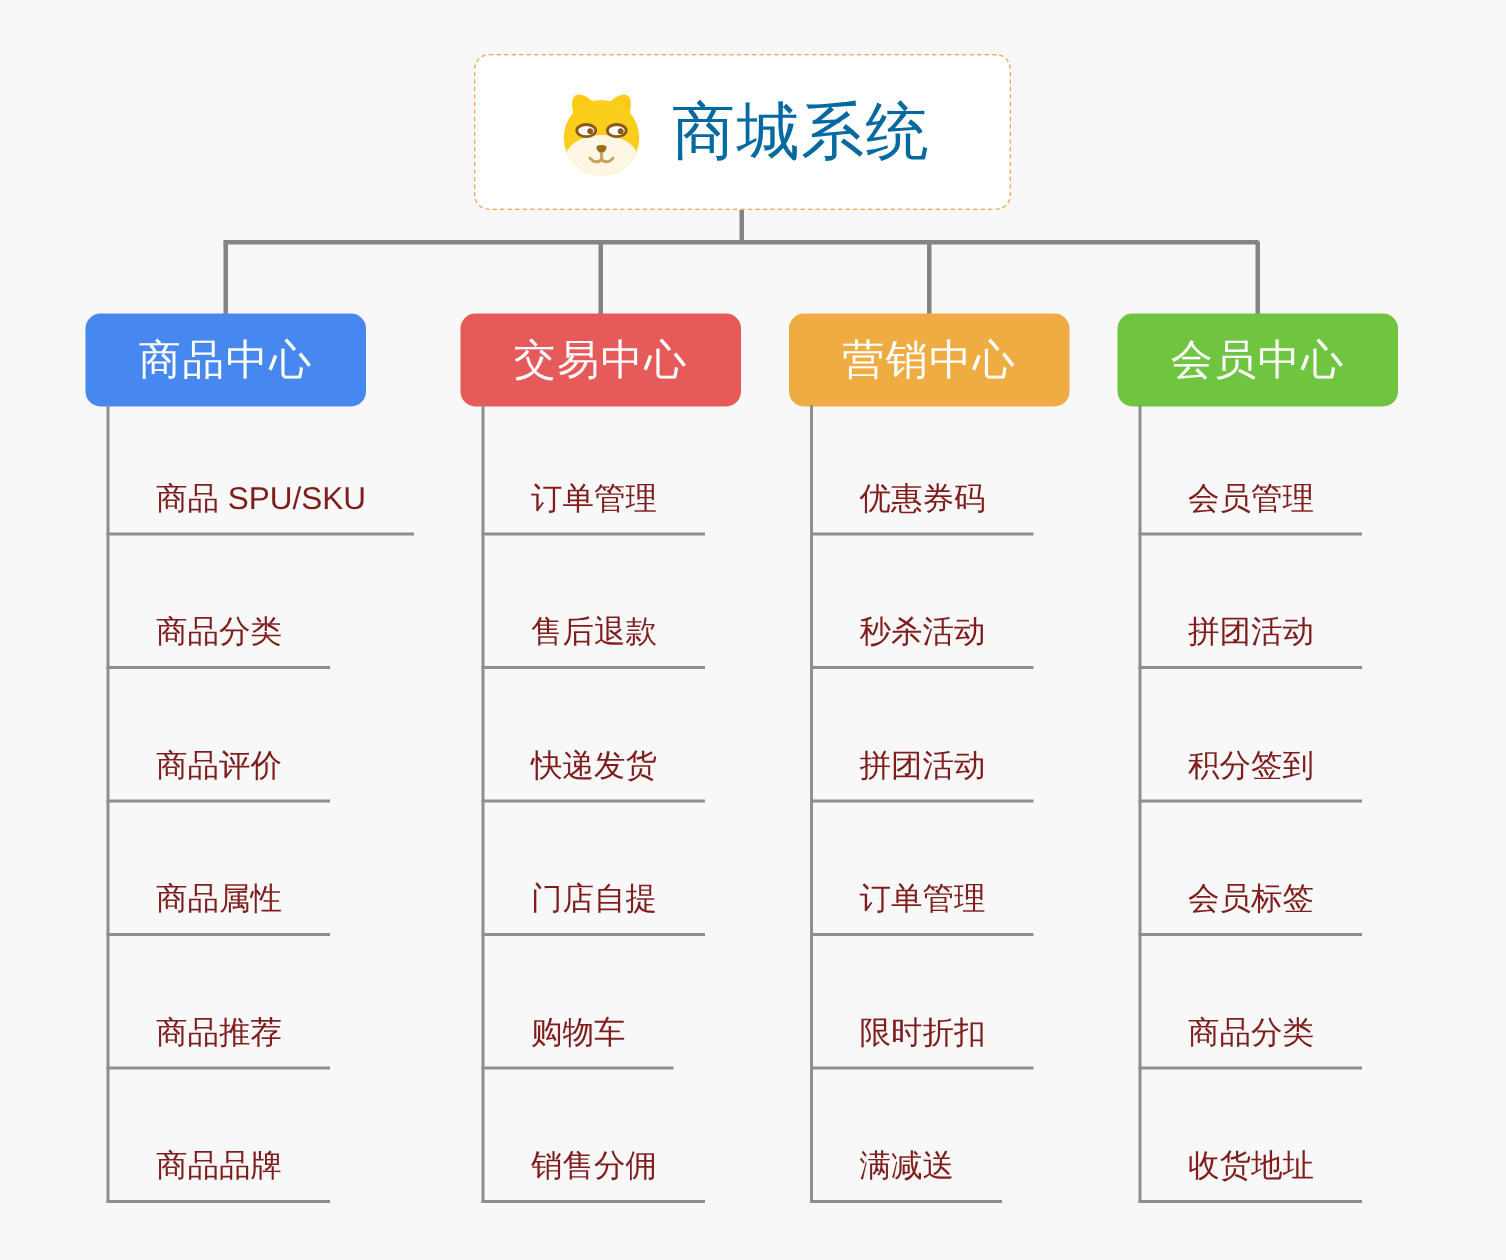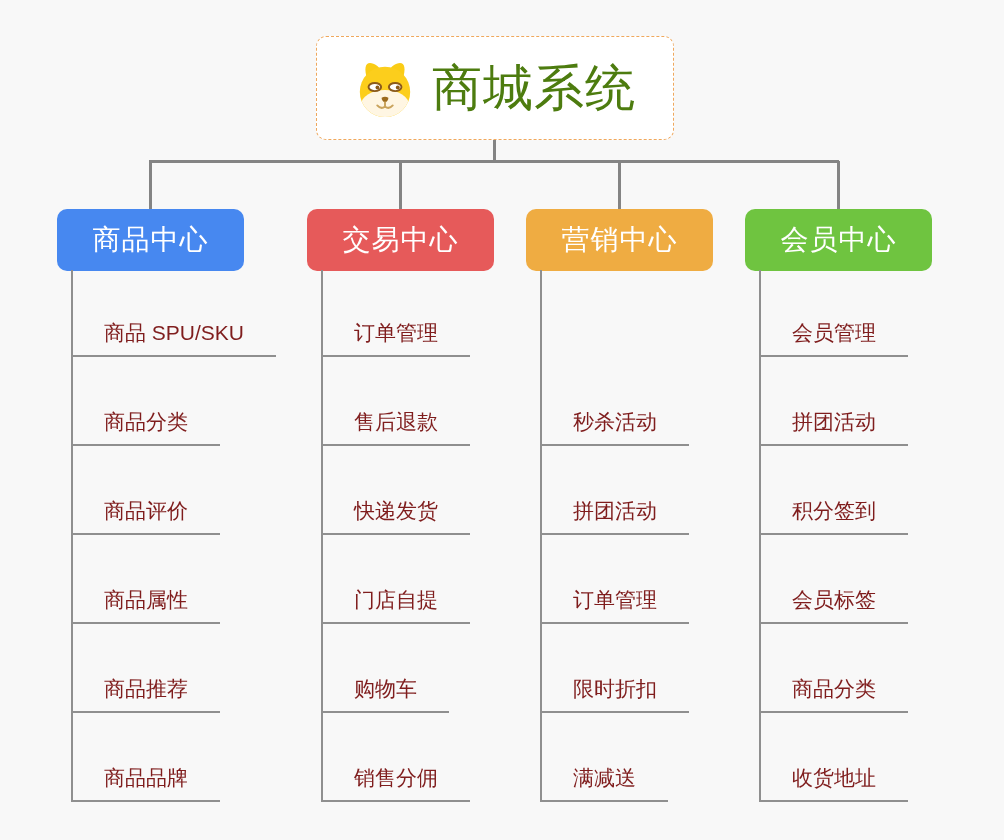--- a/index.html
+++ b/index.html
@@ -32,22 +32,22 @@
     width: 356px; height: 102px;
     background: #FFFFFF;
     border: 1px dashed #F0A85C;
     border-radius: 10px;
     display: flex;
     align-items: center;
     justify-content: center;
     gap: 16px;
   }
   .root-label {
-    font-size: 50px;
-    color: #4d7c0f;
+    font-size: 42px;
+    color: #0369a1;
     letter-spacing: 1px;
     white-space: nowrap;
   }
   .dog-icon { width: 62px; height: 62px; display: block; }
 
   
   .branch-header {
     position: absolute;
     top: 209px;
     width: 187px; height: 62px;
@@ -167,20 +167,21 @@
   <div class="leaf c0 r4">商品推荐</div>
   <div class="leaf c0 r5">商品品牌</div>
 
   <div class="leaf c1 r0">订单管理</div>
   <div class="leaf c1 r1">售后退款</div>
   <div class="leaf c1 r2">快递发货</div>
   <div class="leaf c1 r3">门店自提</div>
   <div class="leaf c1 r4">购物车</div>
   <div class="leaf c1 r5">销售分佣</div>
 
+  <div class="leaf c2 r0">优惠券码</div>
   <div class="leaf c2 r1">秒杀活动</div>
   <div class="leaf c2 r2">拼团活动</div>
   <div class="leaf c2 r3">订单管理</div>
   <div class="leaf c2 r4">限时折扣</div>
   <div class="leaf c2 r5">满减送</div>
 
   <div class="leaf c3 r0">会员管理</div>
   <div class="leaf c3 r1">拼团活动</div>
   <div class="leaf c3 r2">积分签到</div>
   <div class="leaf c3 r3">会员标签</div>

